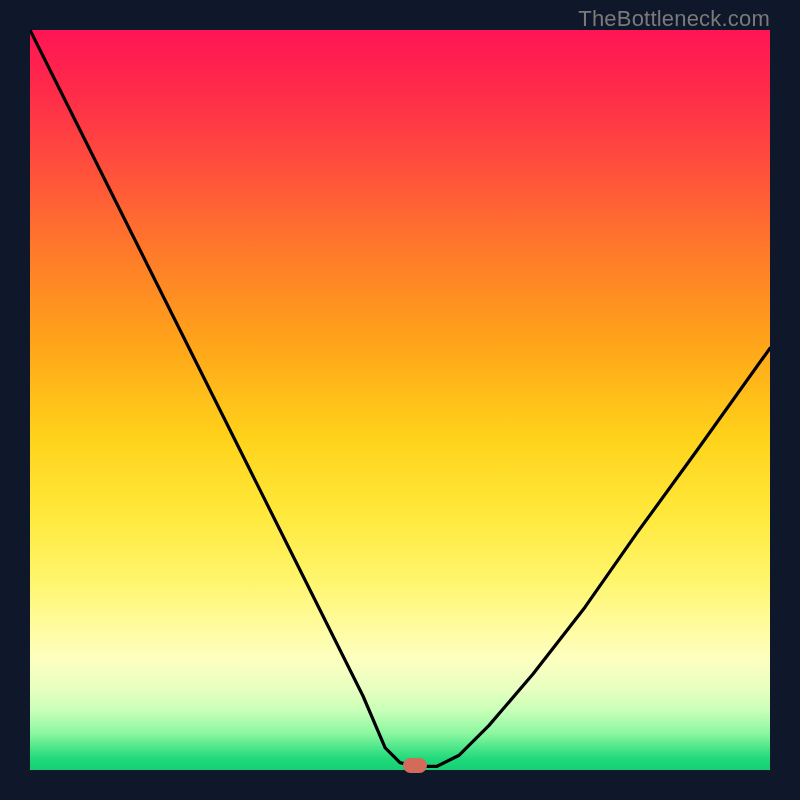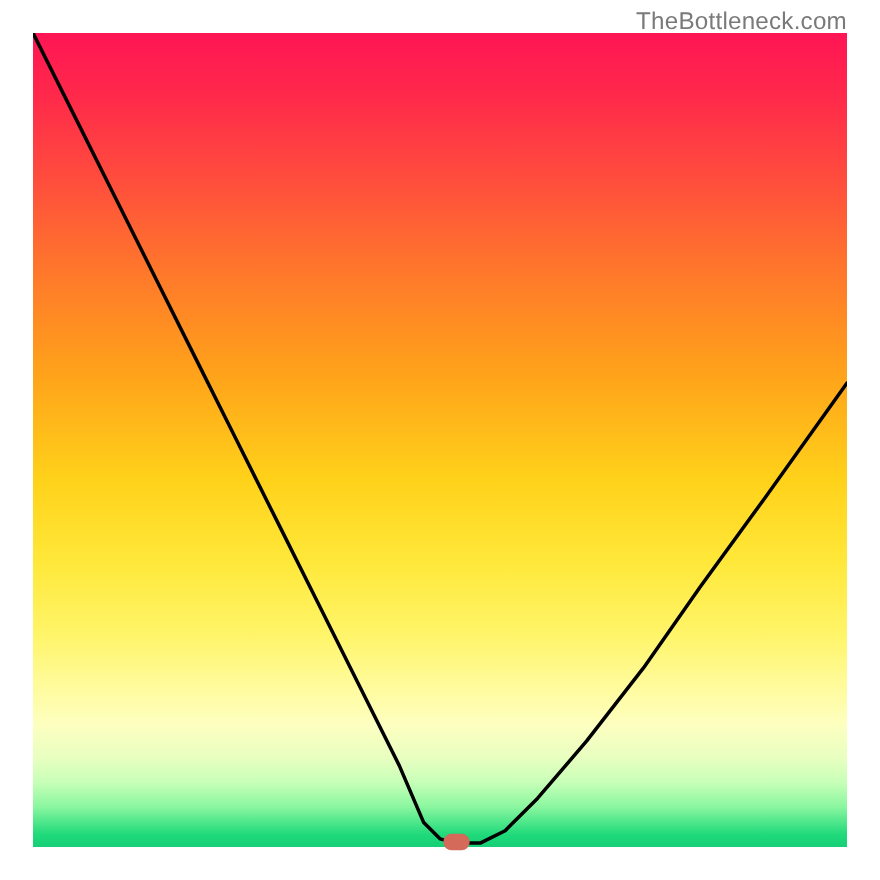--- a/index.html
+++ b/index.html
@@ -7,21 +7,21 @@
     padding: 0;
     background: #000;
     width: 800px;
     height: 800px;
     overflow: hidden;
     font-family: Arial, sans-serif;
   }
   .outer {
     width: 800px;
     height: 800px;
-    background: #ffffff;
+    background: #0f172a;
     position: relative;
   }
   .plot-area {
     position: absolute;
     left: 30px;
     top: 30px;
     width: 740px;
     height: 740px;
     background: linear-gradient(to bottom,
       #ff1554 0%,

